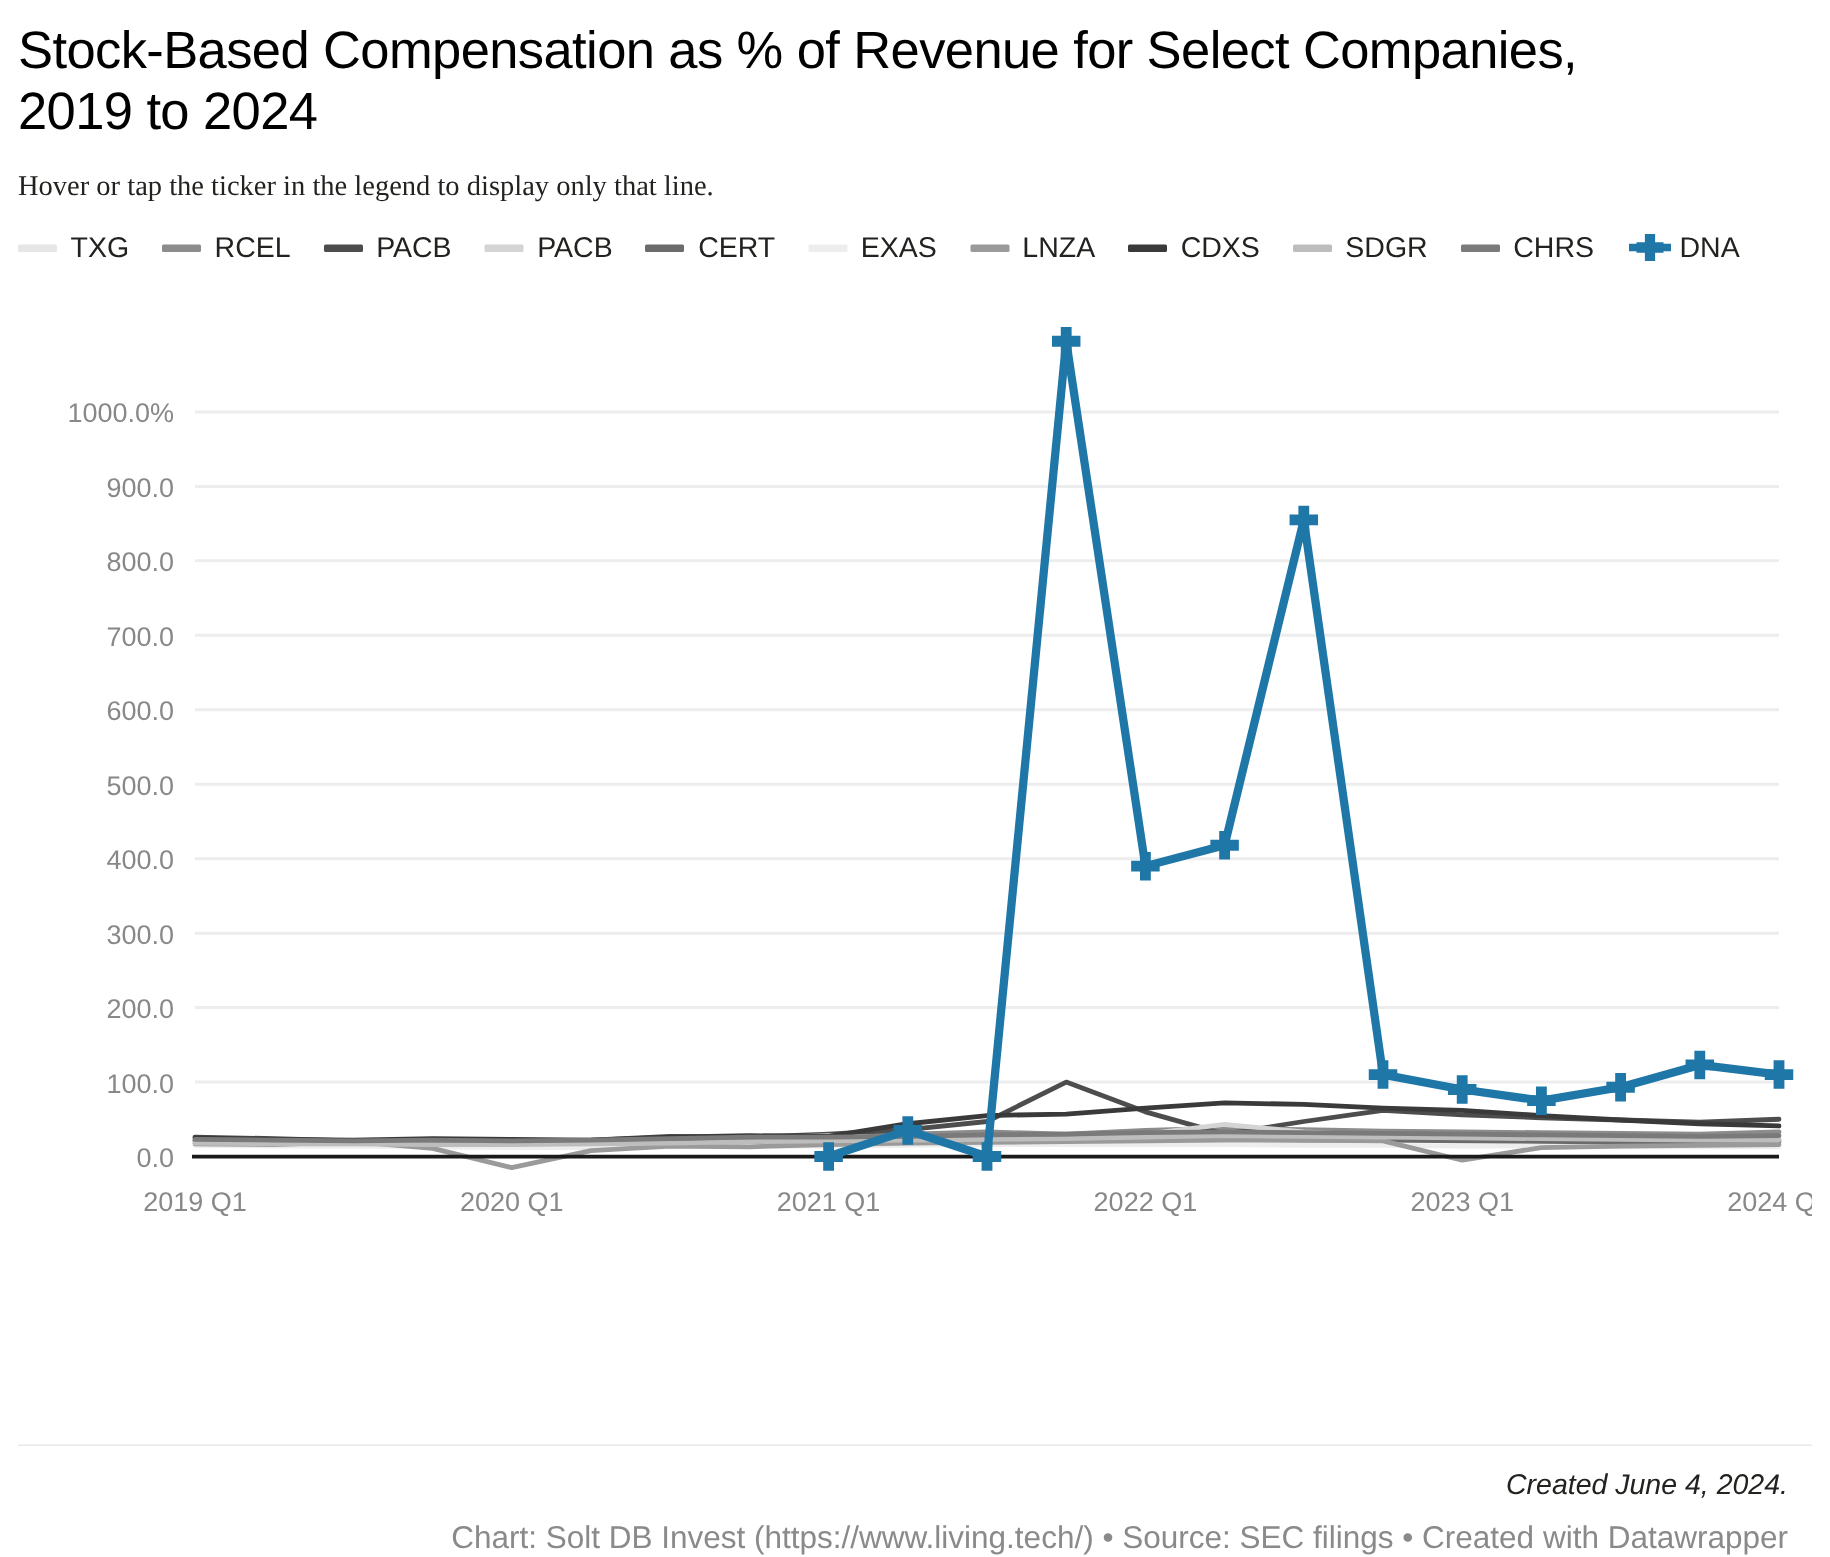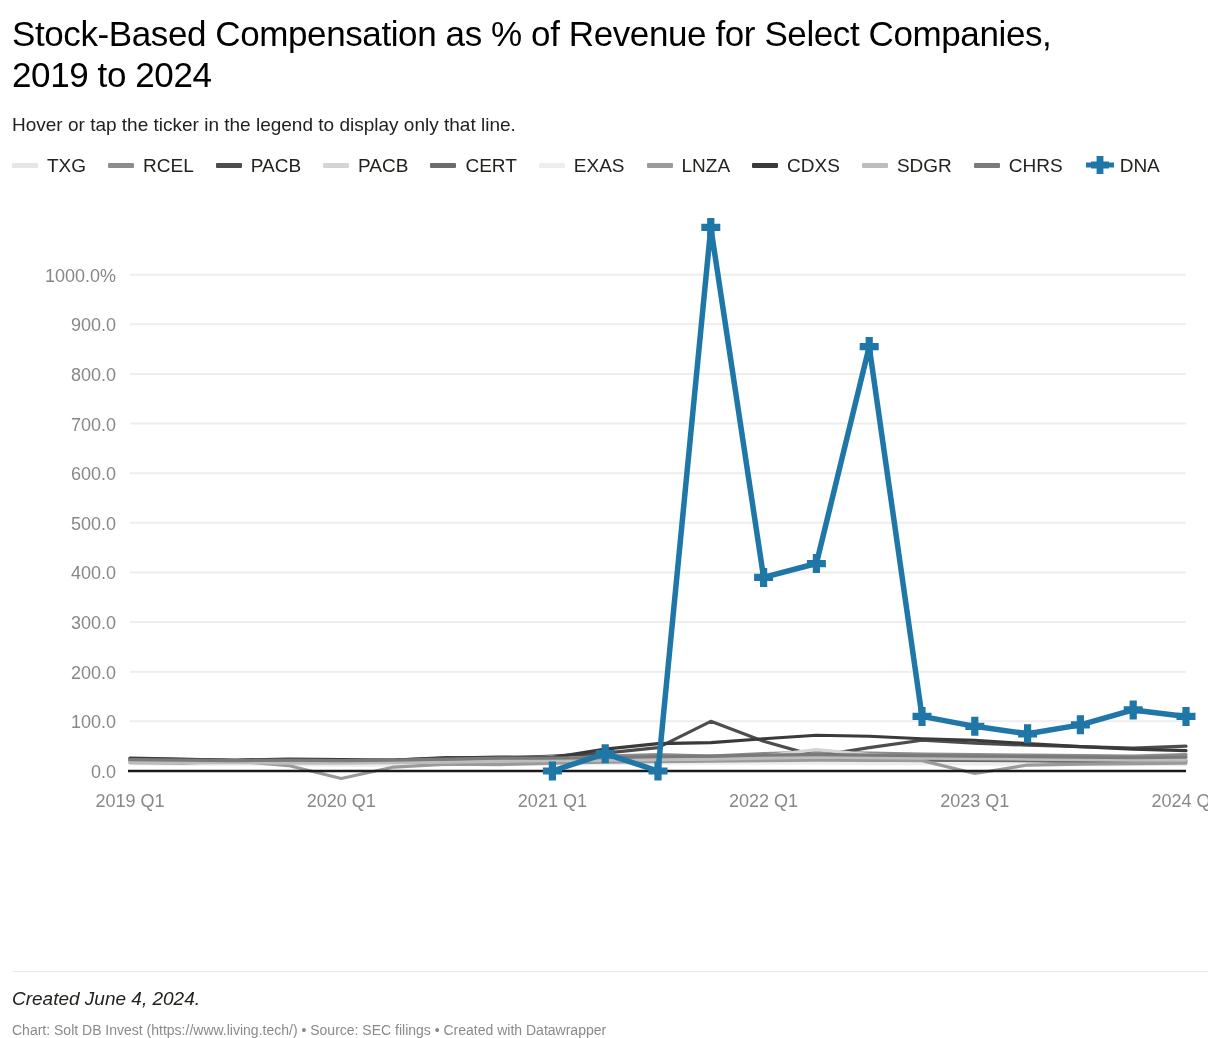--- a/index.html
+++ b/index.html
@@ -29,20 +29,21 @@
     color: #000000;
     margin: 14px 0 0 0;
     max-width: 1120px;
   }
   .chart-subtitle {
     font-size: 19px;
     line-height: 1.35;
     font-weight: 400;
     color: #22221f;
     margin: 16px 0 0 0;
+    font-family: Liberation Serif, serif;
   }
   .legend {
     margin: 18px 0 0 0;
     display: flex;
     flex-wrap: wrap;
     align-items: flex-start;
     max-width: 1180px;
   }
   .legend-item {
     display: inline-flex;
@@ -92,29 +93,30 @@
     text-anchor: end;
   }
   .axis-tick-label.x {
     text-anchor: middle;
   }
   .footer {
     position: absolute;
     left: 12px;
     bottom: 14px;
     width: 1180px;
+    text-align: right;
   }
   .footer-note {
     font-size: 19px;
     font-style: italic;
     color: #22221f;
     margin: 0 0 12px 0;
   }
   .footer-credit {
-    font-size: 14px;
+    font-size: 21px;
     color: #8a8a8a;
     margin: 0;
   }
   .divider {
     width: 1196px;
     height: 1px;
     background: #e8e8e8;
     margin: 10px 0 0 0;
   }
 </style>

